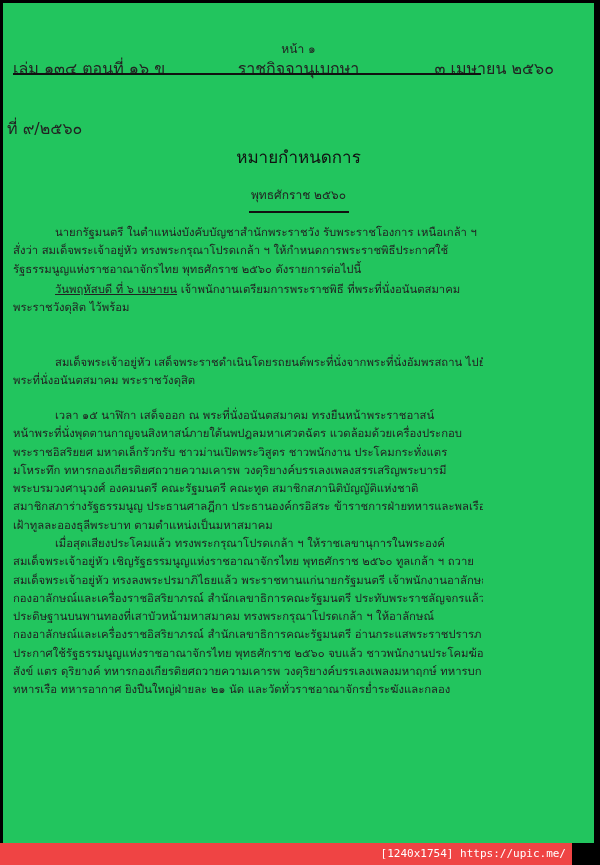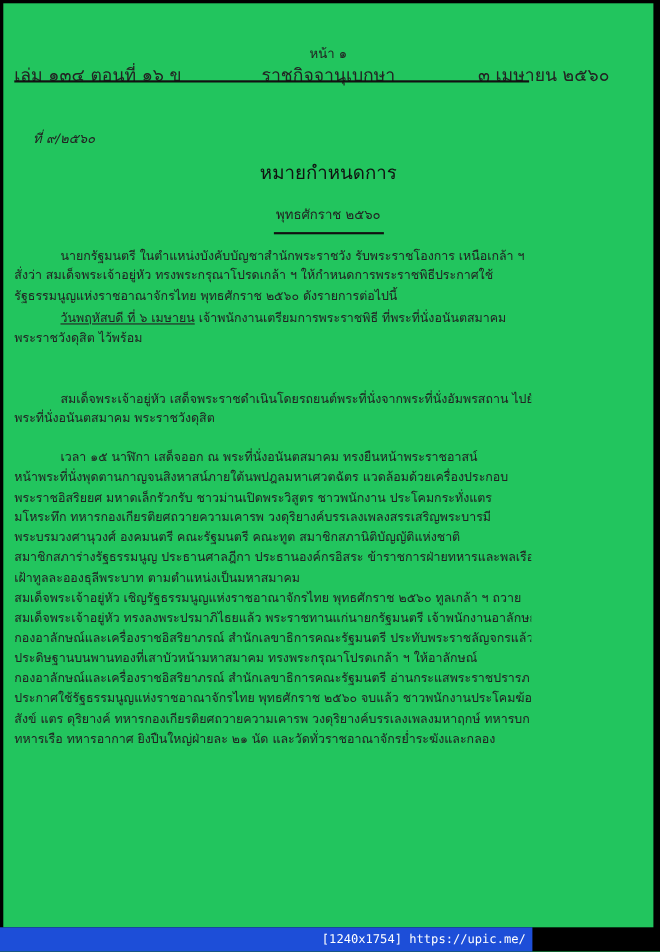--- a/index.html
+++ b/index.html
@@ -6,33 +6,33 @@
     body {
       width: 600px; height: 865px; background: #000;
       position: relative; overflow: hidden;
       font-family: "DejaVu Sans", "Liberation Sans", sans-serif;
     }
     .page {
       position: absolute; left: 3px; top: 3px; width: 591px; height: 840px;
       background: #22c55e;
     }
     .footer-bar {
-      position: absolute; left: 0; top: 843px; width: 484px; height: 22px;
-      background: #1d4ed8; color: #fff; font-size: 11px; text-align: right;
+      position: absolute; left: 0; top: 843px; width: 572px; height: 22px;
+      background: #ef4444; color: #fff; font-size: 11px; text-align: right;
       line-height: 22px; padding-right: 6px; box-sizing: border-box;
       font-family: "DejaVu Sans Mono", monospace;
     }
     .t { position: absolute; color: #222; font-size: 11.5px; white-space: nowrap; }
     .hdr-page { left: 0; width: 591px; top: 36px; text-align: center; font-size: 12px; }
     .hdr-row { top: 53px; font-size: 16px; }
     .hdr-left { left: 10px; }
     .hdr-center { left: 0; width: 591px; text-align: center; }
     .hdr-right { right: 40px; }
     .rule-top { position: absolute; left: 10px; top: 70px; width: 468px; height: 2px; background: #111; }
-    .ref { left: 27px; top: 113px; font-size: 12px; font-style: italic; }
+    .ref { left: 4px; top: 113px; font-size: 16px; }
     .title { left: 0; width: 591px; text-align: center; top: 140px; font-size: 17px; color: #111; }
     .subtitle { left: 0; width: 591px; text-align: center; top: 165px; font-size: 12px; }
     .subtitle2 { left: 0; width: 591px; text-align: center; top: 182px; font-size: 12px; }
     .rule-mid { position: absolute; left: 246px; top: 208px; width: 100px; height: 1.5px; background: #111; }
     .para { position: absolute; left: 10px; width: 470px; color: #222; font-size: 11.3px; line-height: 18.3px; }
     .para .line { display: block; white-space: nowrap; overflow: hidden; text-align: justify; }
     .indent { padding-left: 42px; }
     .u { text-decoration: underline; }
   </style>
 </head>
@@ -72,20 +72,21 @@
     <span class="line indent">เวลา ๑๕ นาฬิกา เสด็จออก ณ พระที่นั่งอนันตสมาคม ทรงยืนหน้าพระราชอาสน์</span>
     <span class="line">หน้าพระที่นั่งพุดตานกาญจนสิงหาสน์ภายใต้นพปฎลมหาเศวตฉัตร แวดล้อมด้วยเครื่องประกอบ</span>
     <span class="line">พระราชอิสริยยศ มหาดเล็กรัวกรับ ชาวม่านเปิดพระวิสูตร ชาวพนักงาน ประโคมกระทั่งแตร</span>
     <span class="line">มโหระทึก ทหารกองเกียรติยศถวายความเคารพ วงดุริยางค์บรรเลงเพลงสรรเสริญพระบารมี</span>
     <span class="line">พระบรมวงศานุวงศ์ องคมนตรี คณะรัฐมนตรี คณะทูต สมาชิกสภานิติบัญญัติแห่งชาติ</span>
     <span class="line">สมาชิกสภาร่างรัฐธรรมนูญ ประธานศาลฎีกา ประธานองค์กรอิสระ ข้าราชการฝ่ายทหารและพลเรือน</span>
     <span class="line">เฝ้าทูลละอองธุลีพระบาท ตามตำแหน่งเป็นมหาสมาคม</span>
   </div>
 
   <div class="para" style="top:532px;">
+    <span class="line indent">เมื่อสุดเสียงประโคมแล้ว ทรงพระกรุณาโปรดเกล้า ฯ ให้ราชเลขานุการในพระองค์</span>
     <span class="line">สมเด็จพระเจ้าอยู่หัว เชิญรัฐธรรมนูญแห่งราชอาณาจักรไทย พุทธศักราช ๒๕๖๐ ทูลเกล้า ฯ ถวาย</span>
     <span class="line">สมเด็จพระเจ้าอยู่หัว ทรงลงพระปรมาภิไธยแล้ว พระราชทานแก่นายกรัฐมนตรี เจ้าพนักงานอาลักษณ์</span>
     <span class="line">กองอาลักษณ์และเครื่องราชอิสริยาภรณ์ สำนักเลขาธิการคณะรัฐมนตรี ประทับพระราชลัญจกรแล้วเชิญไป</span>
     <span class="line">ประดิษฐานบนพานทองที่เสาบัวหน้ามหาสมาคม ทรงพระกรุณาโปรดเกล้า ฯ ให้อาลักษณ์</span>
     <span class="line">กองอาลักษณ์และเครื่องราชอิสริยาภรณ์ สำนักเลขาธิการคณะรัฐมนตรี อ่านกระแสพระราชปรารภ</span>
     <span class="line">ประกาศใช้รัฐธรรมนูญแห่งราชอาณาจักรไทย พุทธศักราช ๒๕๖๐ จบแล้ว ชาวพนักงานประโคมฆ้องชัย</span>
     <span class="line">สังข์ แตร ดุริยางค์ ทหารกองเกียรติยศถวายความเคารพ วงดุริยางค์บรรเลงเพลงมหาฤกษ์ ทหารบก</span>
     <span class="line">ทหารเรือ ทหารอากาศ ยิงปืนใหญ่ฝ่ายละ ๒๑ นัด และวัดทั่วราชอาณาจักรย่ำระฆังและกลอง</span>
   </div>
 </div>

